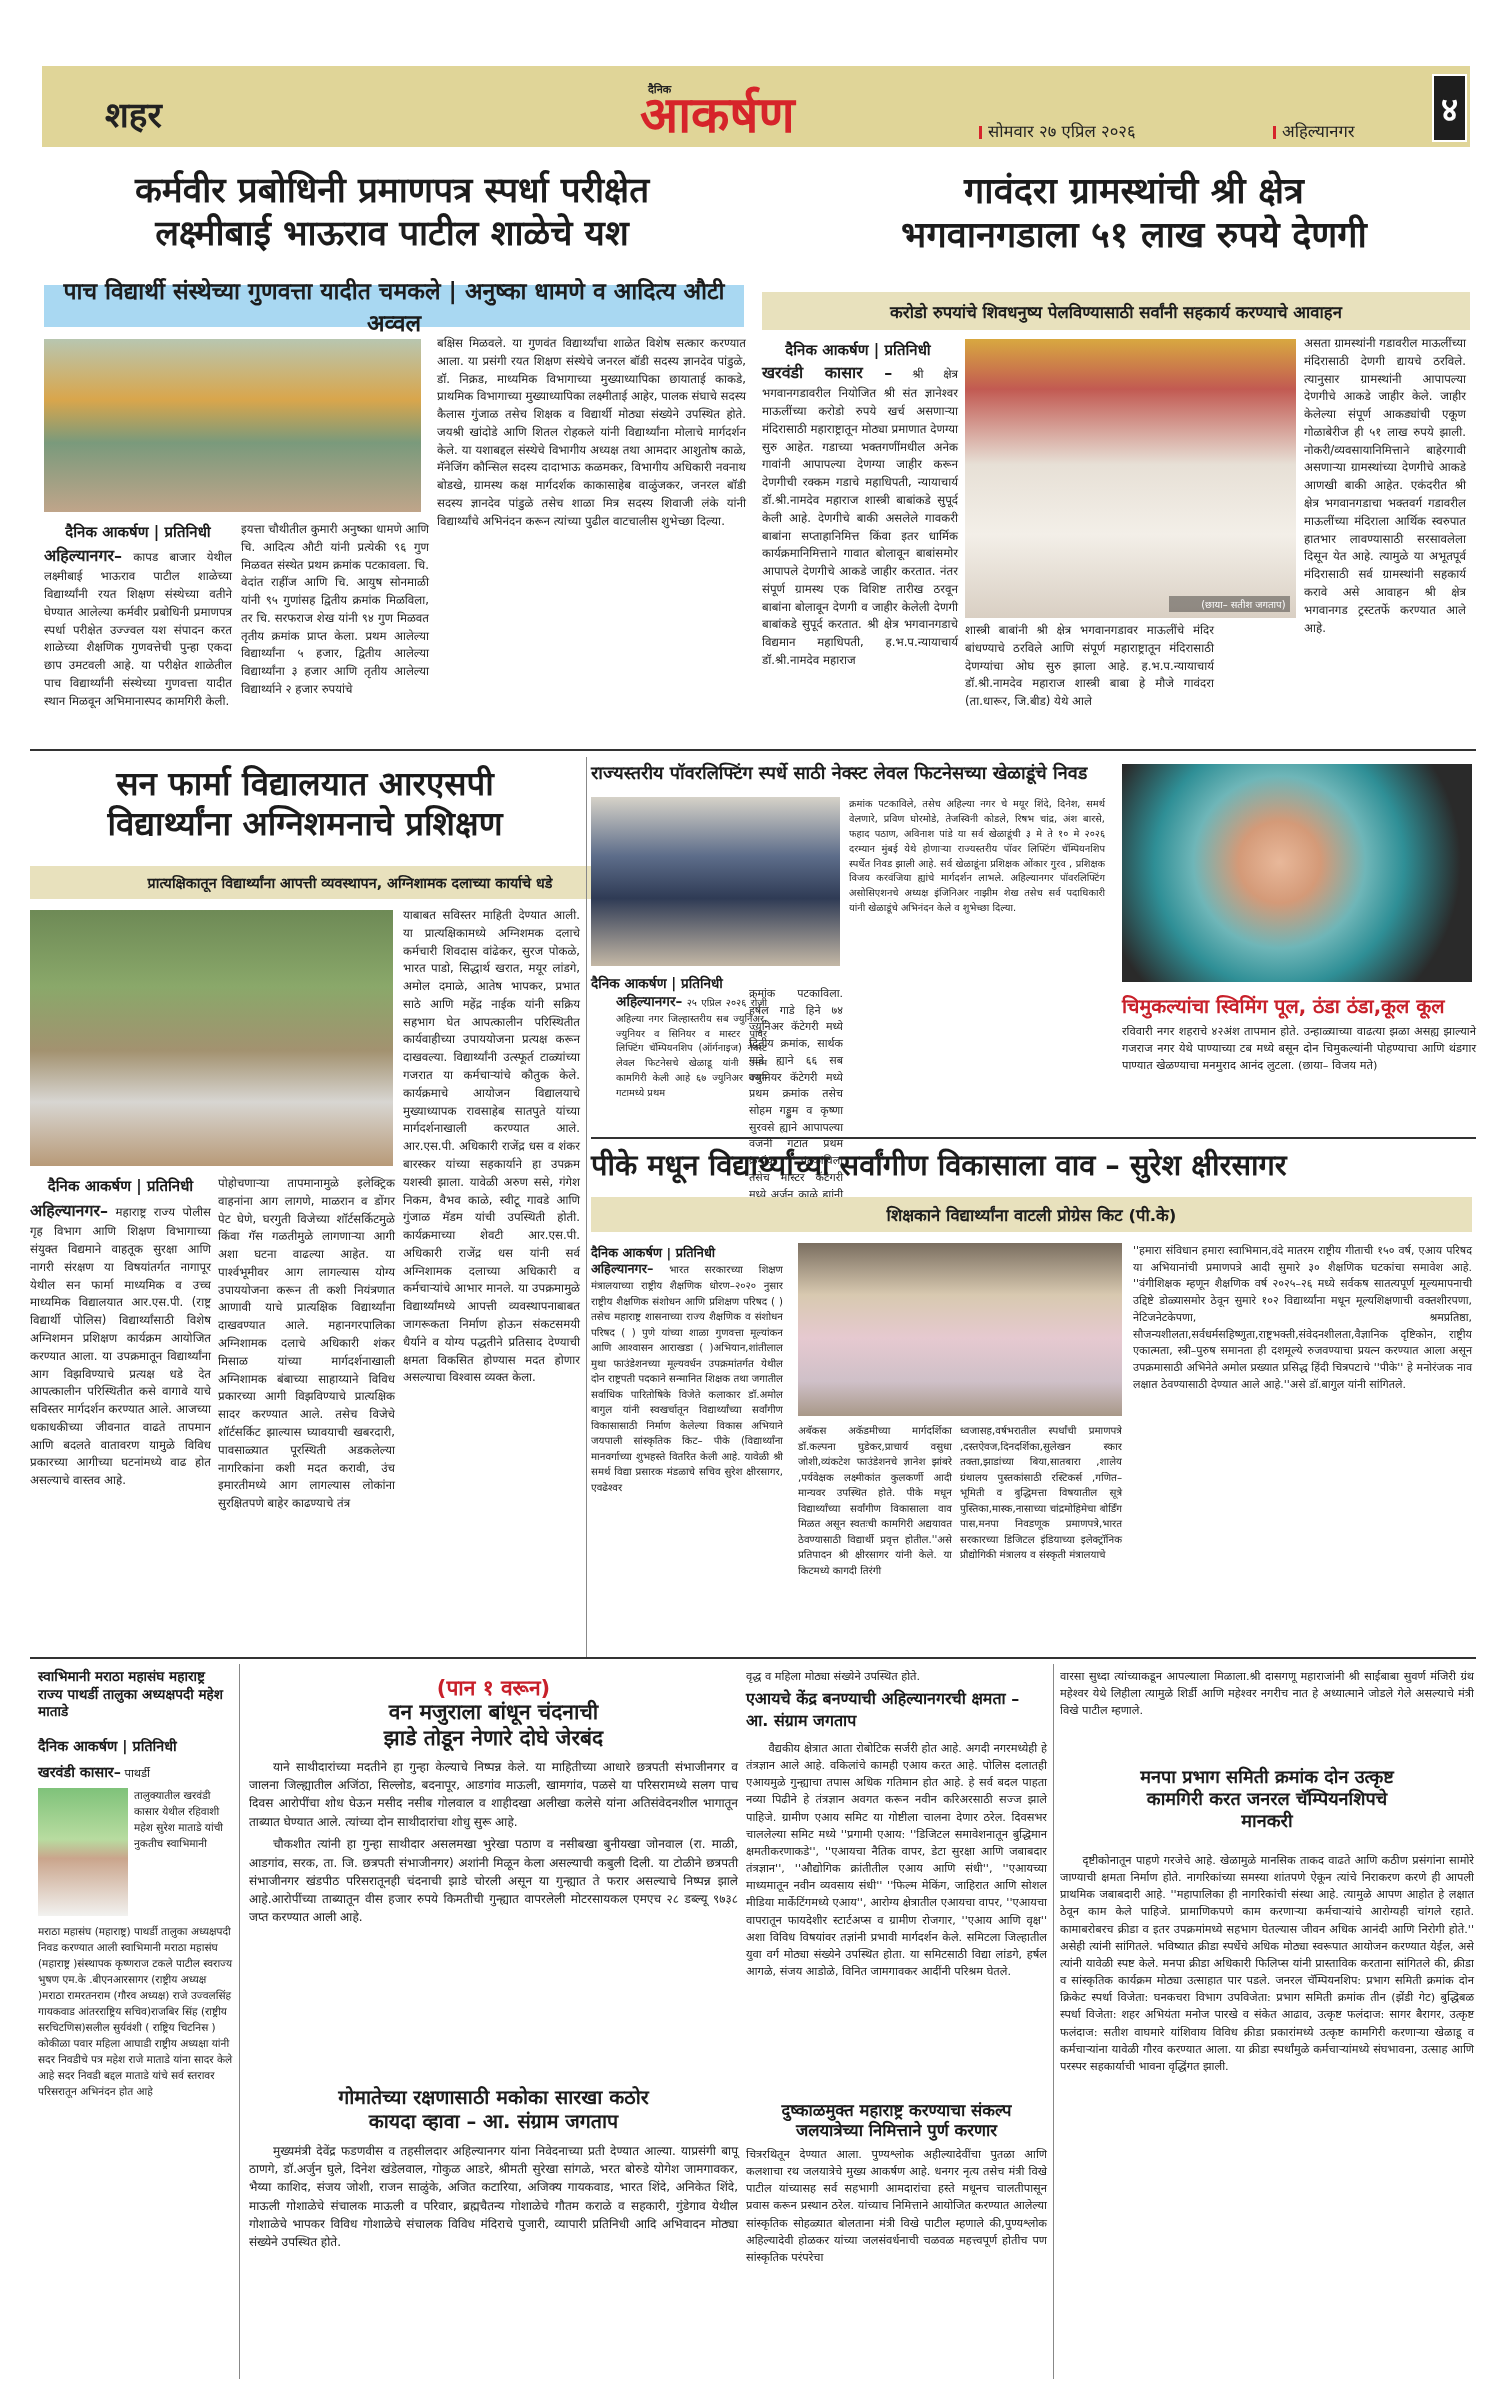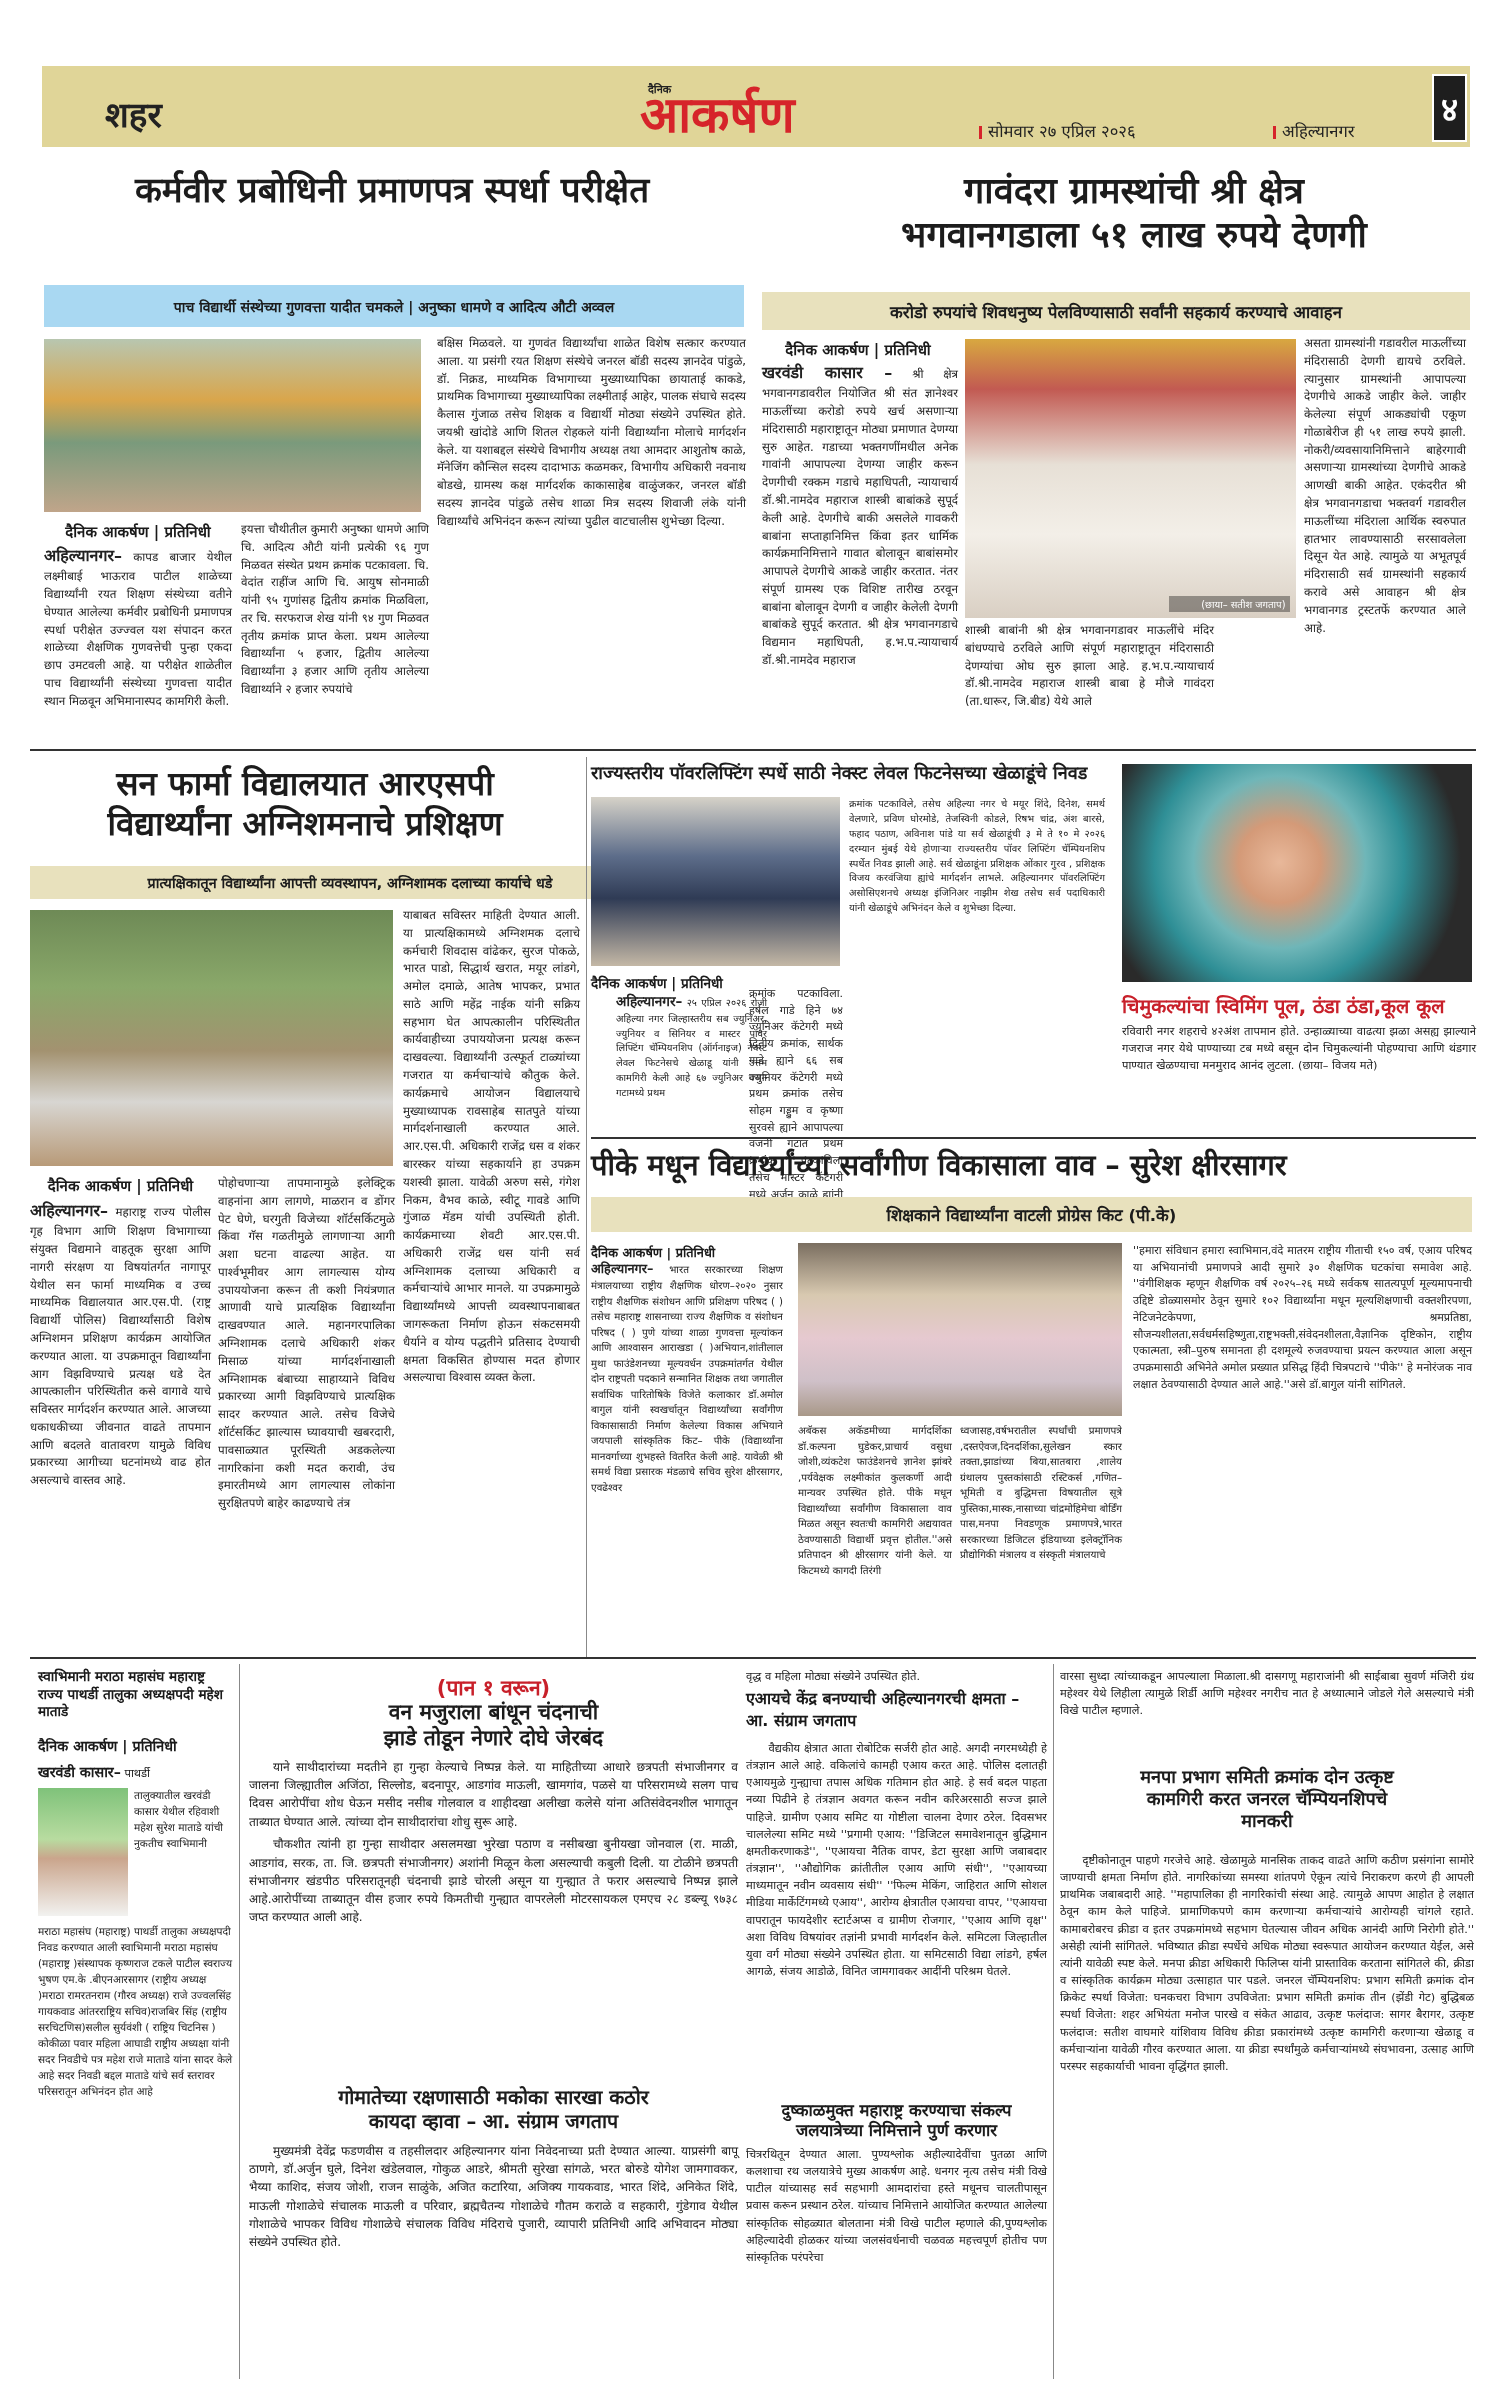--- a/index.html
+++ b/index.html
@@ -33,22 +33,23 @@
 <div class="abs masthead"></div>
 <div class="abs section-name">शहर</div>
 <div class="abs paper-small">दैनिक</div>
 <div class="abs paper-name">आकर्षण</div>
 <div class="abs dateline"><span class="redbar"></span><span>सोमवार २७ एप्रिल २०२६</span></div>
 <div class="abs cityline"><span class="redbar"></span><span>अहिल्यानगर</span></div>
 <div class="abs page-num">४</div>
 
 <div class="abs headline" style="left:38px;top:169px;width:708px;font-size:35px;">
   <div>कर्मवीर प्रबोधिनी प्रमाणपत्र स्पर्धा परीक्षेत</div>
+  <div>लक्ष्मीबाई भाऊराव पाटील शाळेचे यश</div>
 </div>
-<div class="abs sub-blue" style="left:44px;top:285px;width:700px;height:42px;font-size:14px;">पाच विद्यार्थी संस्थेच्या गुणवत्ता यादीत चमकले | अनुष्का धामणे व आदित्य औटी अव्वल</div>
+<div class="abs sub-blue" style="left:44px;top:285px;width:700px;height:42px;font-size:23px;">पाच विद्यार्थी संस्थेच्या गुणवत्ता यादीत चमकले | अनुष्का धामणे व आदित्य औटी अव्वल</div>
 <div class="abs photo" style="left:44px;top:339px;width:377px;height:173px;background:linear-gradient(180deg,#b8c6b0 0%,#d9a64c 35%,#7a9a7c 60%,#c0a58a 100%);"></div>
 <div class="abs byline" style="left:44px;top:521px;width:188px;">दैनिक आकर्षण | प्रतिनिधी</div>
 <div class="abs body" style="left:44px;top:544px;width:188px;"><span class="lead">अहिल्यानगर–</span> <span>कापड बाजार येथील लक्ष्मीबाई भाऊराव पाटील शाळेच्या विद्यार्थ्यांनी रयत शिक्षण संस्थेच्या वतीने घेण्यात आलेल्या कर्मवीर प्रबोधिनी प्रमाणपत्र स्पर्धा परीक्षेत उज्ज्वल यश संपादन करत शाळेच्या शैक्षणिक गुणवत्तेची पुन्हा एकदा छाप उमटवली आहे. या परीक्षेत शाळेतील पाच विद्यार्थ्यांनी संस्थेच्या गुणवत्ता यादीत स्थान मिळवून अभिमानास्पद कामगिरी केली.</span></div>
 <div class="abs body" style="left:241px;top:521px;width:188px;">इयत्ता चौथीतील कुमारी अनुष्का धामणे आणि चि. आदित्य औटी यांनी प्रत्येकी ९६ गुण मिळवत संस्थेत प्रथम क्रमांक पटकावला. चि. वेदांत राहींज आणि चि. आयुष सोनमाळी यांनी ९५ गुणांसह द्वितीय क्रमांक मिळविला, तर चि. सरफराज शेख यांनी ९४ गुण मिळवत तृतीय क्रमांक प्राप्त केला. प्रथम आलेल्या विद्यार्थ्यांना ५ हजार, द्वितीय आलेल्या विद्यार्थ्यांना ३ हजार आणि तृतीय आलेल्या विद्यार्थ्याने २ हजार रुपयांचे</div>
 <div class="abs body" style="left:437px;top:335px;width:309px;">बक्षिस मिळवले. या गुणवंत विद्यार्थ्यांचा शाळेत विशेष सत्कार करण्यात आला. या प्रसंगी रयत शिक्षण संस्थेचे जनरल बॉडी सदस्य ज्ञानदेव पांडुळे, डॉ. निक्रड, माध्यमिक विभागाच्या मुख्याध्यापिका छायाताई काकडे, प्राथमिक विभागाच्या मुख्याध्यापिका लक्ष्मीताई आहेर, पालक संघाचे सदस्य कैलास गुंजाळ तसेच शिक्षक व विद्यार्थी मोठ्या संख्येने उपस्थित होते. जयश्री खांदोडे आणि शितल रोहकले यांनी विद्यार्थ्यांना मोलाचे मार्गदर्शन केले. या यशाबद्दल संस्थेचे विभागीय अध्यक्ष तथा आमदार आशुतोष काळे, मॅनेजिंग कौन्सिल सदस्य दादाभाऊ कळमकर, विभागीय अधिकारी नवनाथ बोडखे, ग्रामस्थ कक्ष मार्गदर्शक काकासाहेब वाळुंजकर, जनरल बॉडी सदस्य ज्ञानदेव पांडुळे तसेच शाळा मित्र सदस्य शिवाजी लंके यांनी विद्यार्थ्यांचे अभिनंदन करून त्यांच्या पुढील वाटचालीस शुभेच्छा दिल्या.</div>
 
 <div class="abs headline" style="left:761px;top:169px;width:746px;font-size:36px;">
   <div>गावंदरा ग्रामस्थांची श्री क्षेत्र</div>
   <div>भगवानगडाला ५१ लाख रुपये देणगी</div>
 </div>

